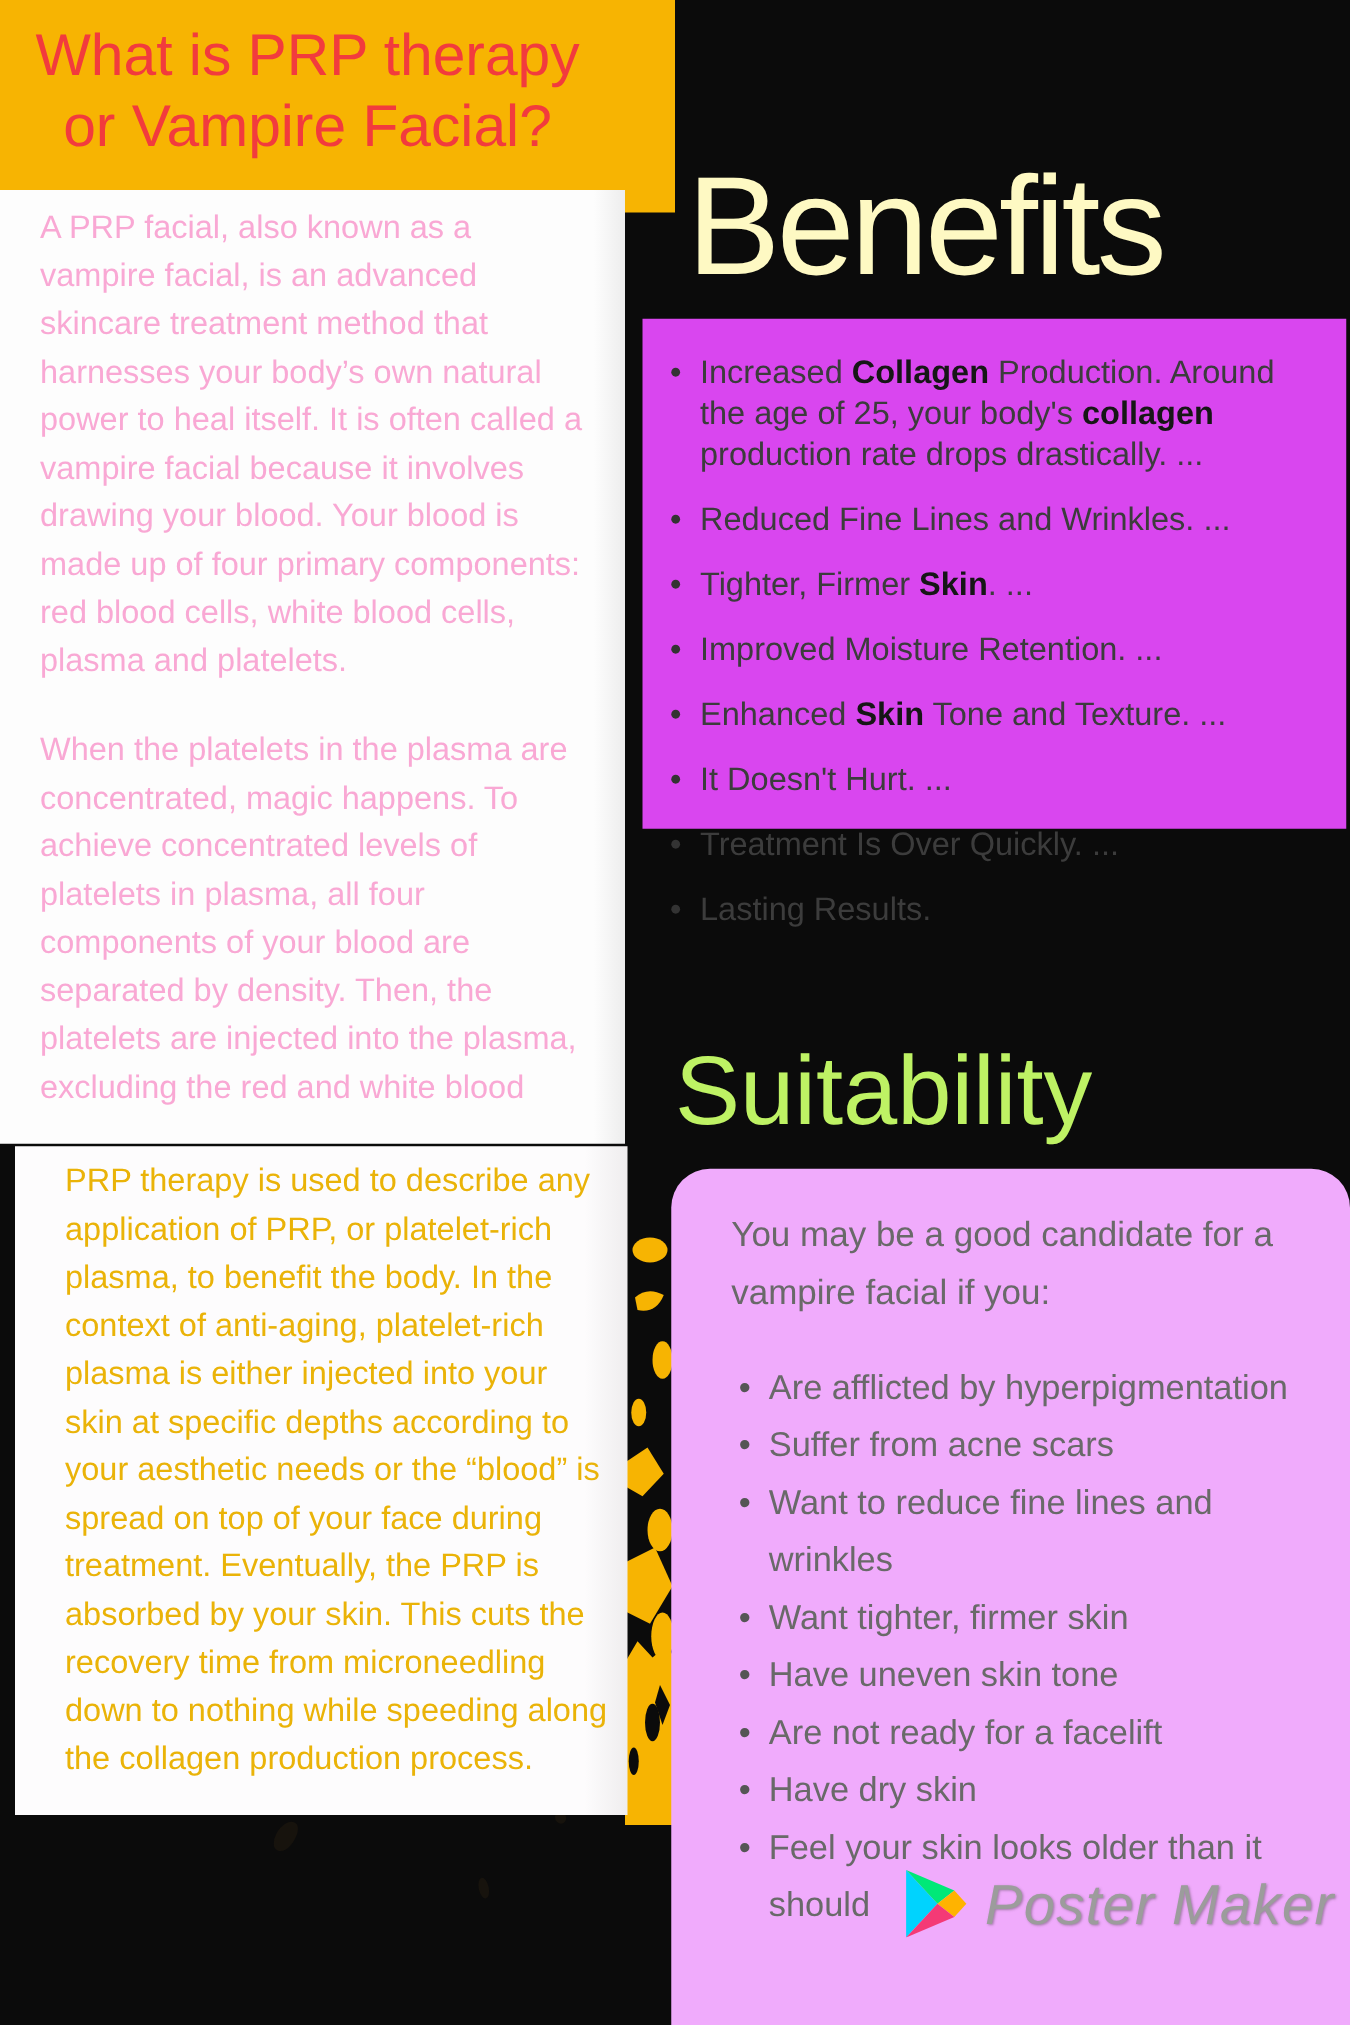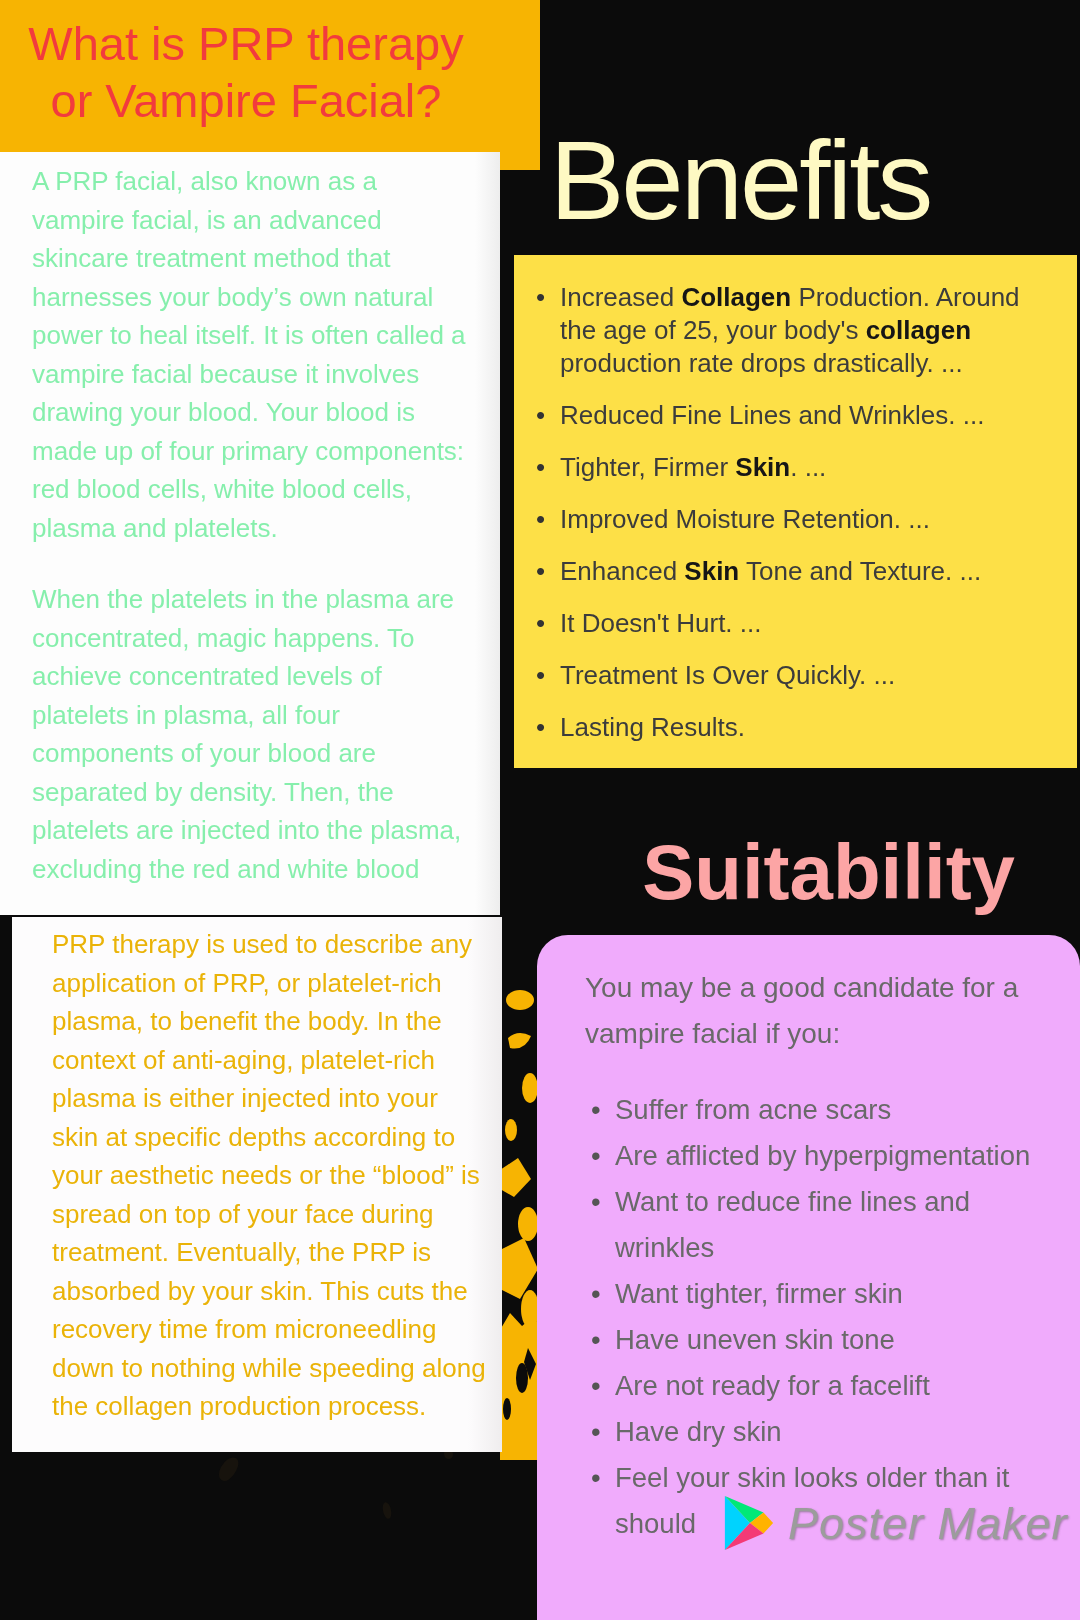--- a/index.html
+++ b/index.html
@@ -14,34 +14,34 @@
   .drip{background:#17130d;}
   .drip1{left:221px;top:1456px;width:15px;height:26px;border-radius:60% 40% 55% 45%;transform:rotate(28deg);}
   .drip1b{left:217px;top:1441px;width:5px;height:10px;border-radius:50%;transform:rotate(20deg);}
   .drip2{left:444px;top:1449px;width:9px;height:10px;border-radius:50% 60% 50% 60%;}
   .drip3{left:383px;top:1502px;width:8px;height:17px;border-radius:50%;transform:rotate(-12deg);}
 
   
   .title{left:0;top:15px;width:492px;text-align:center;color:#f23b3d;font-size:47px;line-height:57px;font-weight:400;}
   .benefits-heading{left:505px;top:112px;width:470px;text-align:center;color:#fef9c3;
                     font-size:112px;line-height:138px;letter-spacing:-3px;font-weight:400;}
-  .suitability-heading{left:540px;top:826px;width:475px;text-align:right;color:#fca5a5;
-                       font-size:78px;line-height:92px;font-weight:700;}
+  .suitability-heading{left:540px;top:826px;width:475px;text-align:left;color:#bef264;
+                       font-size:78px;line-height:92px;font-weight:400;}
 
   
   .box1{left:0;top:152px;width:500px;height:763px;
         background:linear-gradient(90deg,#fdfdfd 0,#fdfdfd 95%,#ededed 100%);}
   .box2{left:12px;top:917px;width:490px;height:535px;
         background:linear-gradient(90deg,#fdfcfd 0,#fdfcfd 93%,#efedee 100%);}
-  .box-benefits{left:514px;top:255px;width:563px;height:513px;background:#fde047;}
+  .box-benefits{left:514px;top:255px;width:563px;height:408px;background:#d946ef;}
   .box-suit{left:537px;top:935px;width:543px;height:788px;background:#f0abfc;border-radius:31px;}
 
   
   .paras{left:32px;top:162px;width:440px;height:750px;overflow:hidden;
-         color:#86efac;font-size:26px;line-height:38.5px;}
+         color:#f9a8d4;font-size:26px;line-height:38.5px;}
   .paras .p2{margin-top:33px;}
   .para3{left:52px;top:925px;width:438px;height:520px;overflow:hidden;
          color:#eab308;font-size:26px;line-height:38.5px;}
 
   .benefits-list{margin:0;padding:26px 22px 0 46px;list-style:none;
                  color:#3c3c3c;font-size:26px;line-height:33px;}
   .benefits-list li{position:relative;margin-bottom:19px;}
   .benefits-list li::before{content:"•";position:absolute;left:-24px;color:#333;}
   .b{font-weight:700;color:#161616;}
 
@@ -113,22 +113,22 @@
         <li><span>It Doesn't Hurt. ...</span></li>
         <li><span>Treatment Is Over Quickly. ...</span></li>
         <li><span>Lasting Results.</span></li>
       </ul>
   </div>
 
   <div class="abs suitability-heading">Suitability</div>
   <div class="abs box-suit">
     <div class="suit-intro">You may be a good candidate for a vampire facial if you:</div>
     <ul class="suit-list">
+        <li>Are afflicted by hyperpigmentation</li>
         <li>Suffer from acne scars</li>
-        <li>Are afflicted by hyperpigmentation</li>
         <li>Want to reduce fine lines and wrinkles</li>
         <li>Want tighter, firmer skin</li>
         <li>Have uneven skin tone</li>
         <li>Are not ready for a facelift</li>
         <li>Have dry skin</li>
         <li>Feel your skin looks older than it should</li>
       </ul>
   </div>
 
   <div class="abs watermark">

